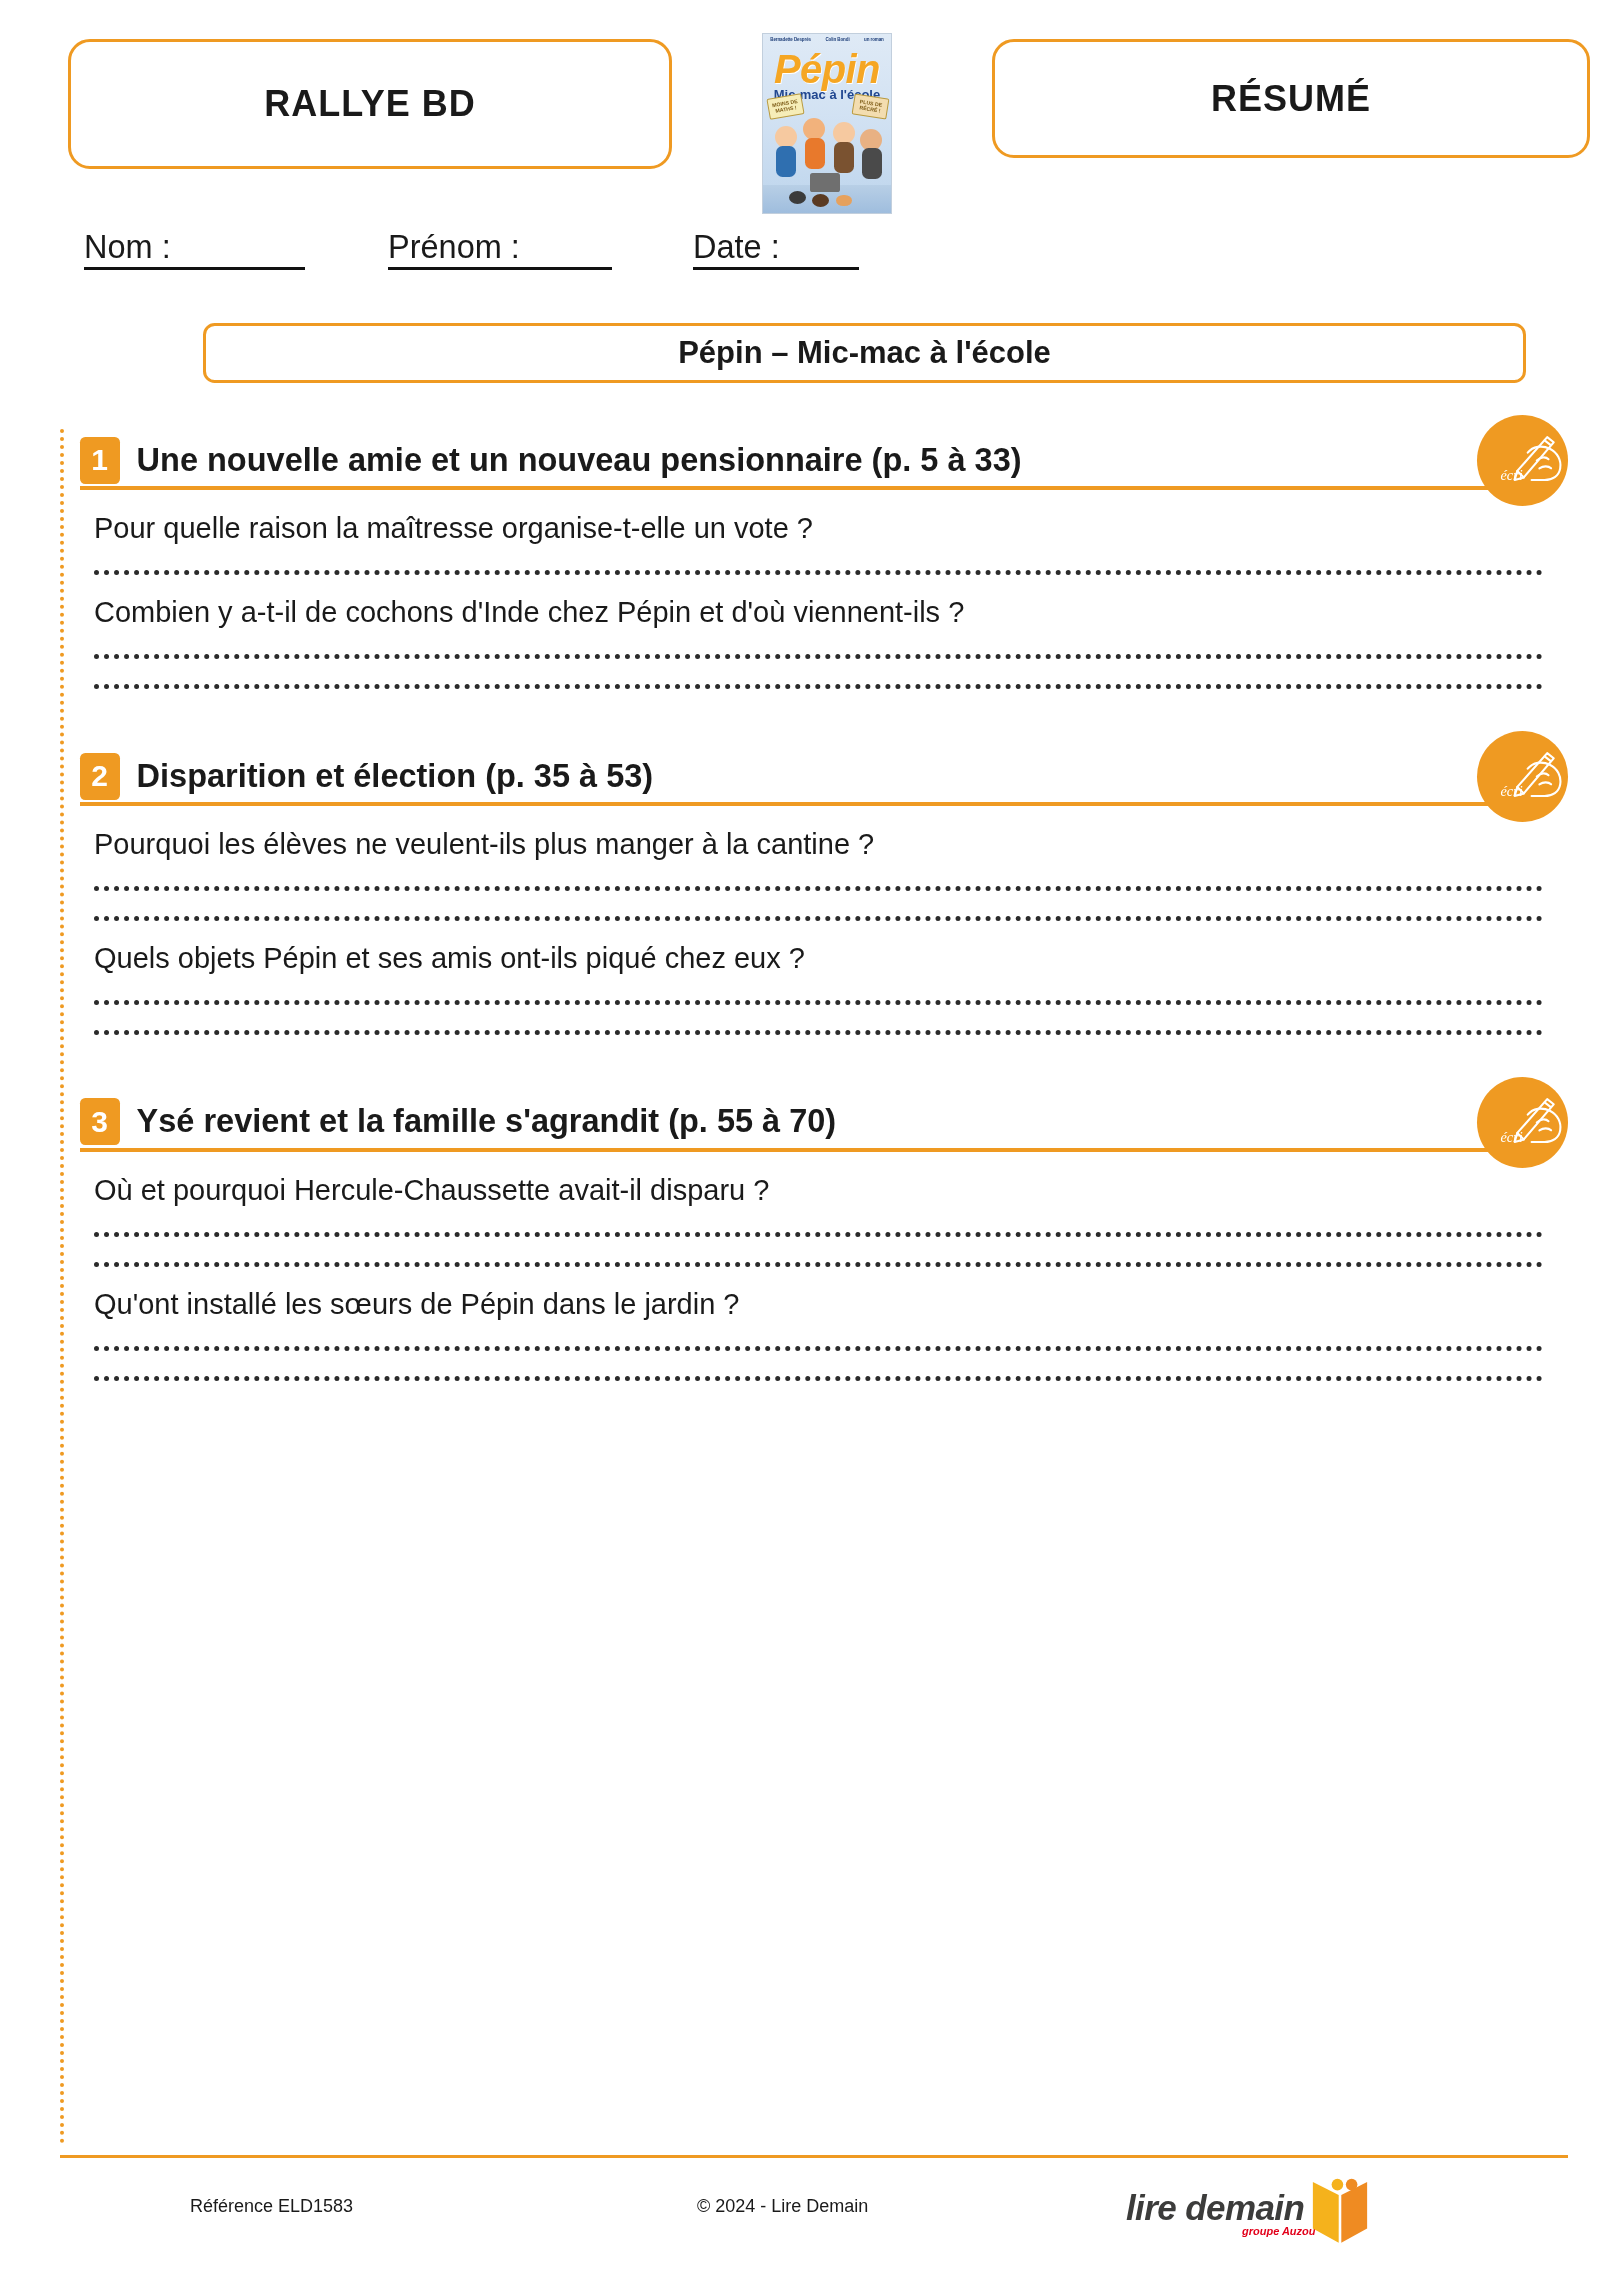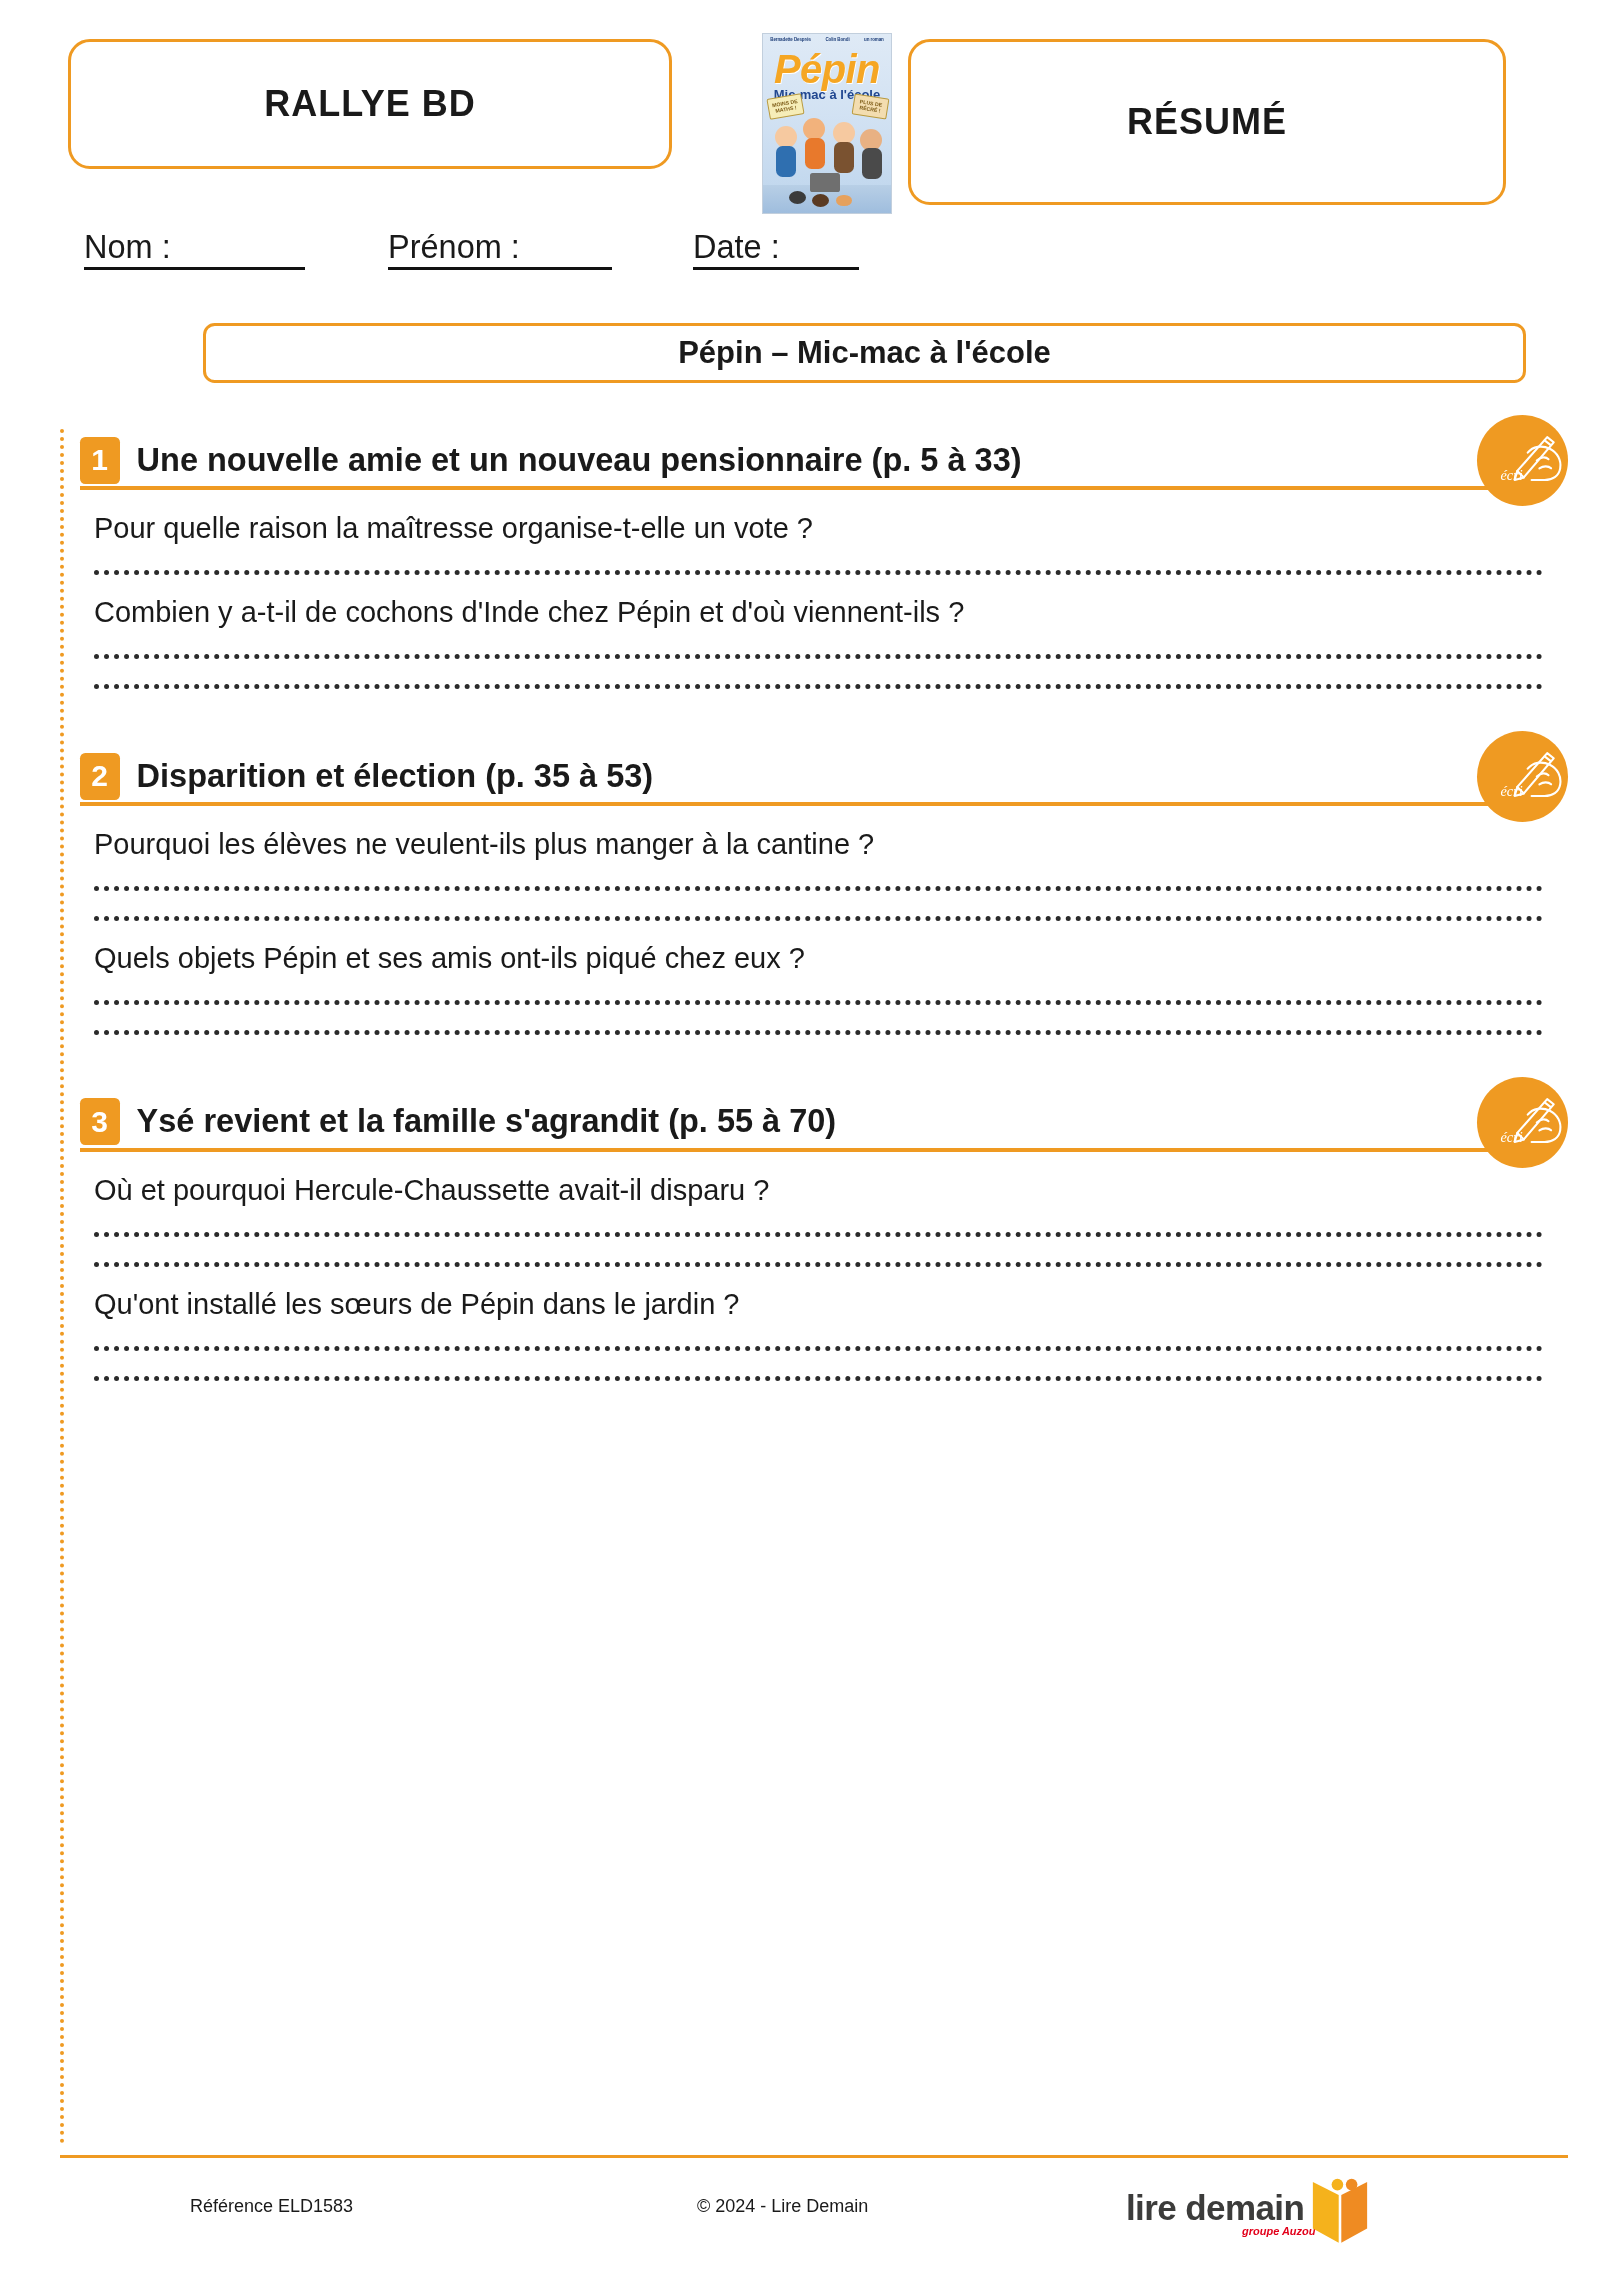--- a/index.html
+++ b/index.html
@@ -38,23 +38,23 @@
     display: flex;
     align-items: center;
     justify-content: center;
   }
   .header-box.left {
     left: 68px;
     width: 604px;
     height: 130px;
   }
   .header-box.right {
-    left: 908px;
+    left: 992px;
     width: 598px;
-    height: 166px;
+    height: 119px;
   }
   .header-box-label {
     font-size: 36px;
     font-weight: bold;
     letter-spacing: 1px;
     color: #1a1a1a;
     text-align: center;
   }
 
   
@@ -293,20 +293,21 @@
     left: 1066px;
     top: 6.5px;
     width: 260px;
     height: 71px;
   }
   .logo-word {
     position: absolute;
     left: 0;
     top: 10.4px;
     font-size: 35px;
+    font-style: italic;
     font-weight: bold;
     color: #3c3c3b;
     letter-spacing: -0.6px;
   }
   .logo-group {
     position: absolute;
     left: 116px;
     top: 47px;
     font-size: 11px;
     font-style: italic;

